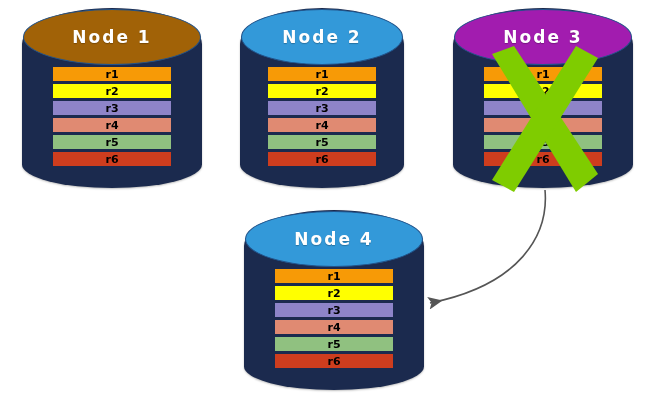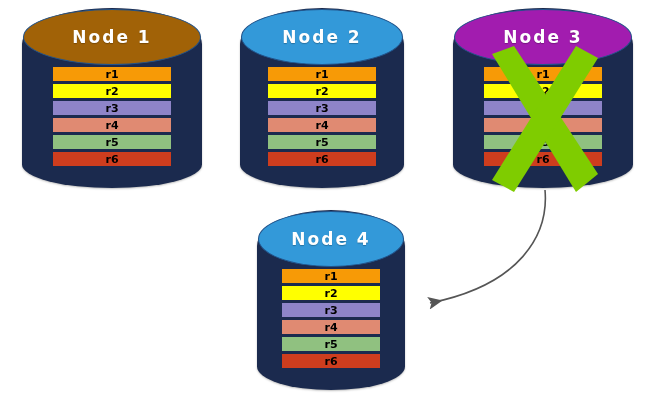--- a/index.html
+++ b/index.html
@@ -146,21 +146,21 @@
     <div class="rows">
       <div class="row" style="background: rgb(247, 154, 6); color: rgb(0, 0, 0);">r1</div>
       <div class="row" style="background: rgb(255, 255, 0); color: rgb(0, 0, 0);">r2</div>
       <div class="row" style="background: rgb(142, 132, 200); color: rgb(0, 0, 0);">r3</div>
       <div class="row" style="background: rgb(224, 138, 114); color: rgb(0, 0, 0);">r4</div>
       <div class="row" style="background: rgb(144, 193, 128); color: rgb(0, 0, 0);">r5</div>
       <div class="row" style="background: rgb(206, 61, 30); color: rgb(0, 0, 0);">r6</div>
     </div>
   </div>
 
-  <div class="node" id="node-4" style="left:257px; top:210px; width:148px; height:180px;">
+  <div class="node" id="node-4" style="left:244px; top:210px; width:180px; height:180px;">
     <div class="node-body" style="background: rgb(27, 42, 78);"></div>
     <div class="node-top" style="background: rgb(51, 153, 217); border-color: rgb(34, 83, 138);">
       <span class="node-title" style="color: rgb(255, 255, 255);">Node  4</span>
     </div>
     <div class="rows">
       <div class="row" style="background: rgb(247, 154, 6); color: rgb(0, 0, 0);">r1</div>
       <div class="row" style="background: rgb(255, 255, 0); color: rgb(0, 0, 0);">r2</div>
       <div class="row" style="background: rgb(142, 132, 200); color: rgb(0, 0, 0);">r3</div>
       <div class="row" style="background: rgb(224, 138, 114); color: rgb(0, 0, 0);">r4</div>
       <div class="row" style="background: rgb(144, 193, 128); color: rgb(0, 0, 0);">r5</div>

